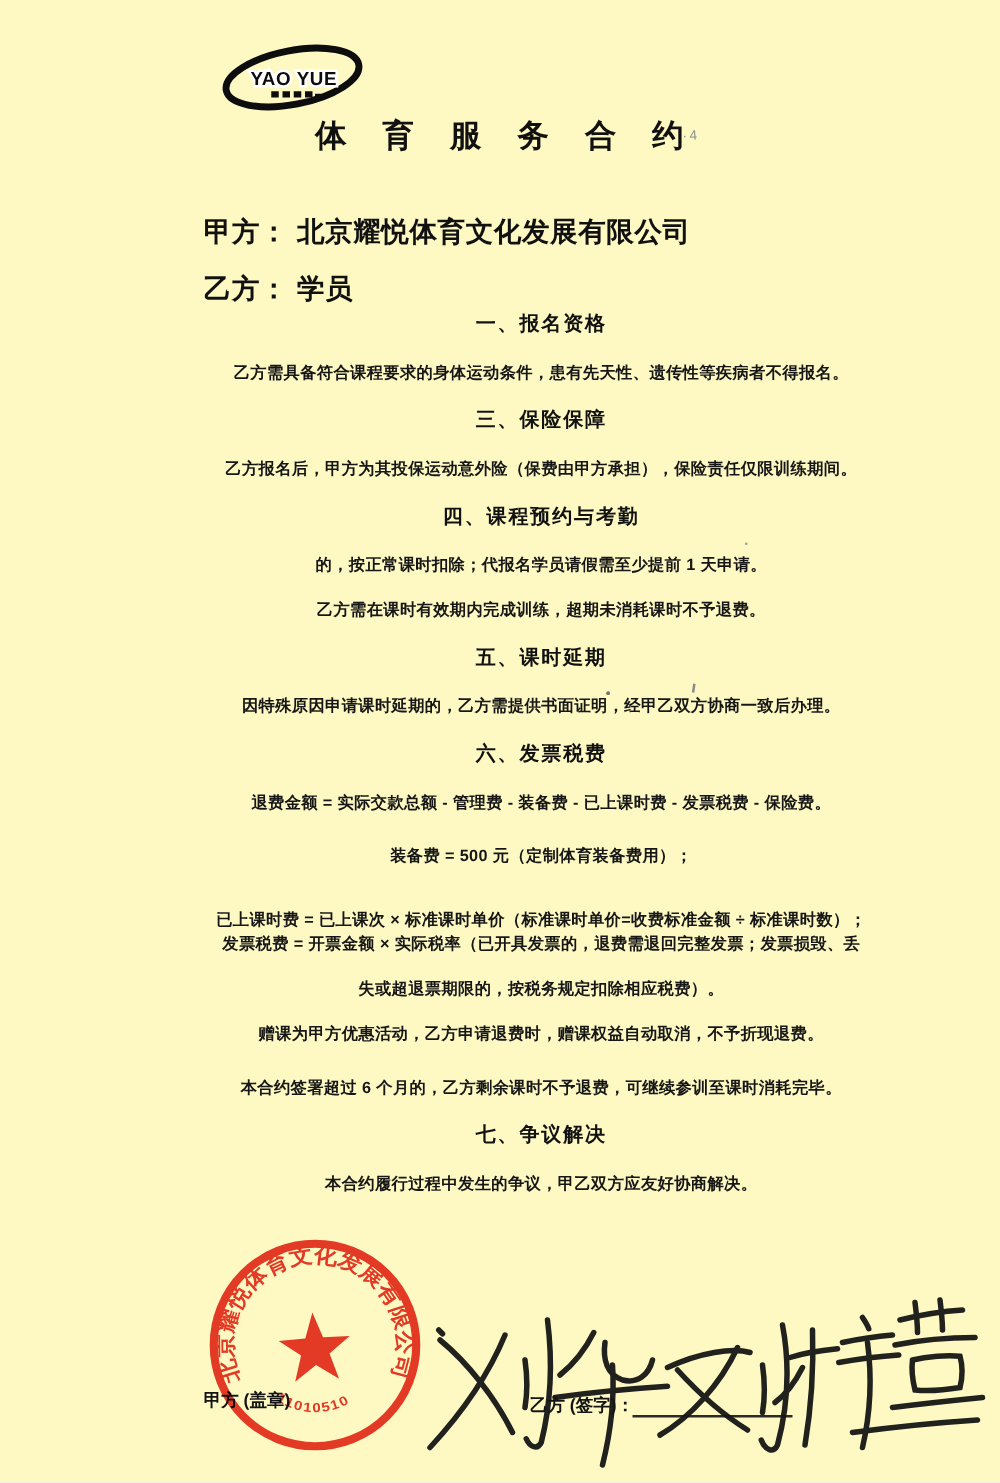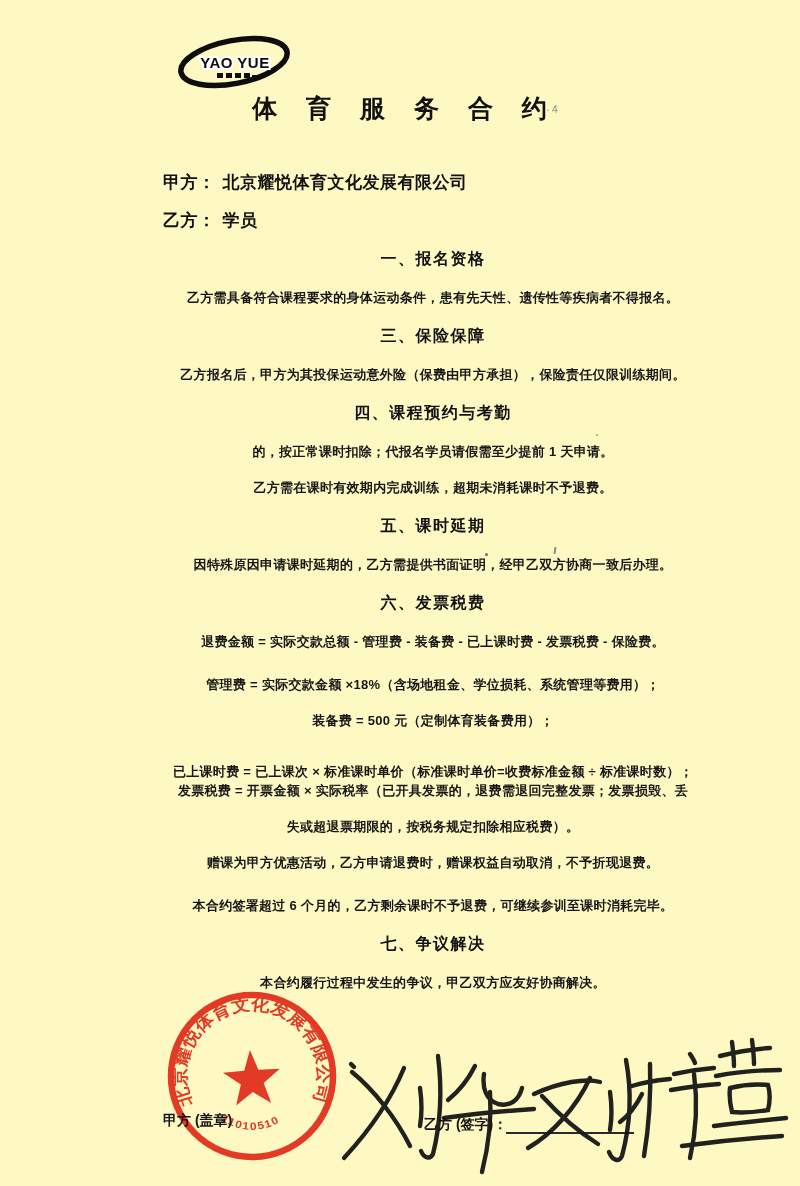--- a/index.html
+++ b/index.html
@@ -14,21 +14,21 @@
     position:absolute;top:92px;left:0;width:764px;box-sizing:border-box;
     padding-left:46px;text-align:center;font-size:25px;font-weight:800;
     letter-spacing:11px;color:#111;
   }
   .pencil-mark{
     position:absolute;left:546px;top:103px;font-size:11px;color:#8f8f8f;
     letter-spacing:2px;transform:rotate(-4deg);
   }
   
   .parties{position:absolute;left:163px;top:171px;}
-  .party-line{font-size:17px;font-weight:800;margin:0 0 15px;letter-spacing:.5px;color:#111;}
+  .party-line{font-size:22px;font-weight:800;margin:0 0 15px;letter-spacing:.5px;color:#111;}
   .party-line .plabel{margin-right:7px;}
   
   .sections{position:absolute;left:163px;top:249px;width:540px;}
   .sec{margin:0;text-align:center;}
   .sec-h{
     font-size:16px;font-weight:800;margin:0 0 20px;letter-spacing:1.5px;color:#111;
   }
   .line{
     font-size:13px;font-weight:600;line-height:15px;margin:0 0 21px;
     letter-spacing:.3px;white-space:nowrap;color:#161616;
@@ -94,21 +94,20 @@
       </section>
 
     <section class="sec">
       <h2 class="sec-h">五、课时延期</h2>
     <p class="line">因特殊原因申请课时延期的，乙方需提供书面证明，经甲乙双方协商一致后办理。</p>
       </section>
 
     <section class="sec">
       <h2 class="sec-h">六、发票税费</h2>
     <p class="line wide">退费金额 = 实际交款总额 - 管理费 - 装备费 - 已上课时费 - 发票税费 - 保险费。</p>
-        <p class="line">管理费 = 实际交款金额 ×18%（含场地租金、学位损耗、系统管理等费用）；</p>
         <p class="line wide">装备费 = 500 元（定制体育装备费用）；</p>
         <p class="line tight">已上课时费 = 已上课次 × 标准课时单价（标准课时单价=收费标准金额 ÷ 标准课时数）；</p>
         <p class="line">发票税费 = 开票金额 × 实际税率（已开具发票的，退费需退回完整发票；发票损毁、丢</p>
         <p class="line">失或超退票期限的，按税务规定扣除相应税费）。</p>
         <p class="line wide">赠课为甲方优惠活动，乙方申请退费时，赠课权益自动取消，不予折现退费。</p>
         <p class="line">本合约签署超过 6 个月的，乙方剩余课时不予退费，可继续参训至课时消耗完毕。</p>
       </section>
 
     <section class="sec">
       <h2 class="sec-h">七、争议解决</h2>

